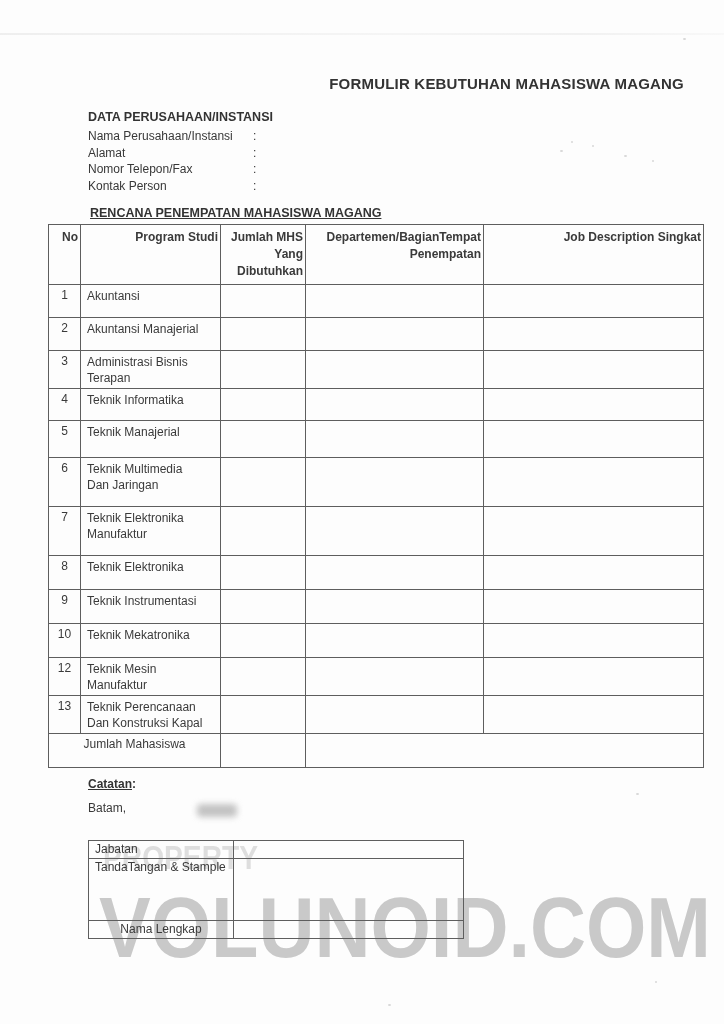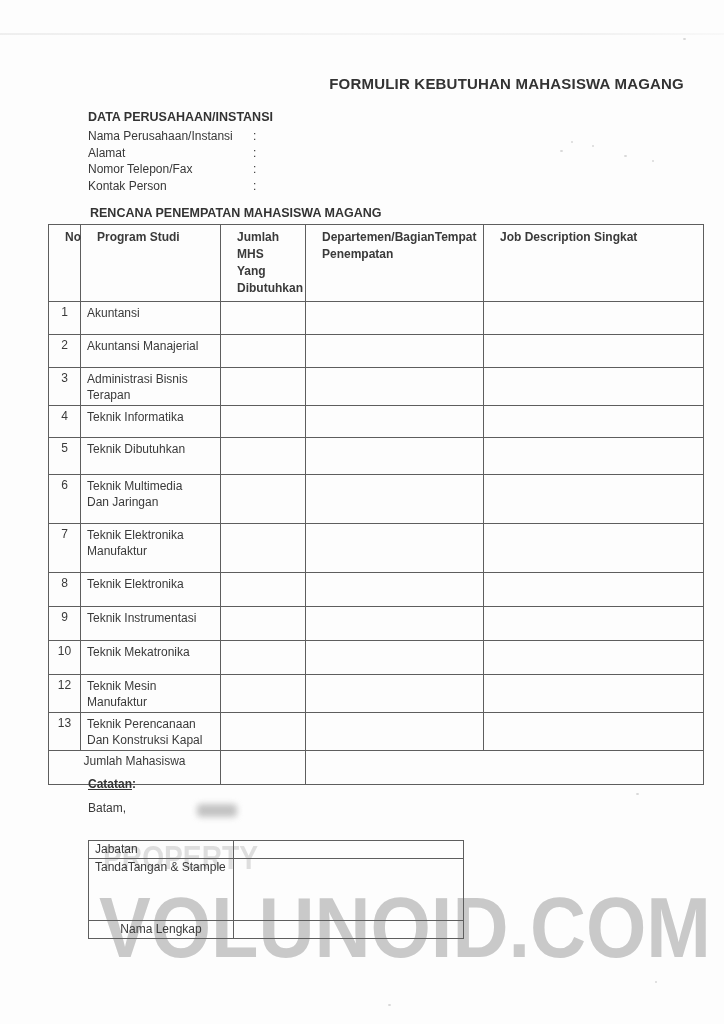--- a/index.html
+++ b/index.html
@@ -25,36 +25,36 @@
     text-align:right;font-size:15px;font-weight:bold;letter-spacing:.2px;color:#333;
   }
   
   .company{position:absolute;left:88px;top:110px;width:420px;}
   .sec-heading{font-size:12.5px;font-weight:bold;color:#333;}
   .company .sec-heading{margin-bottom:4px;}
   .field-row{display:flex;font-size:12px;line-height:16.5px;gap:16px;}
   .flabel{width:149px;flex:none;}
   .fcolon{flex:none;}
   .fvalue{margin-left:8px;min-width:120px;}
-  .placement-heading{position:absolute;left:90px;top:206px;}
+  .placement-heading{position:absolute;left:90px;top:206px;text-decoration:underline;}
   
   .main-table{
     position:absolute;left:48px;top:224px;
     border-collapse:collapse;table-layout:fixed;width:655px;
     font-size:12px;color:#3a3a3a;
   }
   .main-table th,.main-table td{
     border:1px solid #5e5e5e;
     vertical-align:top;
     padding:3px 6px 2px 6px;
     background:transparent;
   }
   .main-table th{
-    font-weight:bold;text-align:left;vertical-align:top;
-    white-space:pre-line;line-height:17px;padding:4px 16px;
+    font-weight:bold;text-align:right;vertical-align:top;
+    white-space:pre-line;line-height:17px;padding:4px 2px;
   }
   .main-table thead tr{height:53px;}
   .cell-no{text-align:center;padding-left:2px;padding-right:2px;}
   .cell-program{white-space:pre-line;line-height:16px;}
   .main-table tbody tr:nth-child(1){height:33px;}
   .main-table tbody tr:nth-child(2){height:33px;}
   .main-table tbody tr:nth-child(3){height:33px;}
   .main-table tbody tr:nth-child(4){height:32px;}
   .main-table tbody tr:nth-child(5){height:37px;}
   .main-table tbody tr:nth-child(6){height:49px;}
@@ -185,21 +185,21 @@
         </tr>
         <tr>
           <td class="cell-no">4</td>
           <td class="cell-program">Teknik Informatika</td>
           <td></td>
           <td></td>
           <td></td>
         </tr>
         <tr>
           <td class="cell-no">5</td>
-          <td class="cell-program">Teknik Dibutuhkan</td>
+          <td class="cell-program">Teknik Manajerial</td>
           <td></td>
           <td></td>
           <td></td>
         </tr>
         <tr>
           <td class="cell-no">6</td>
           <td class="cell-program">Teknik Multimedia
 Dan Jaringan</td>
           <td></td>
           <td></td>

